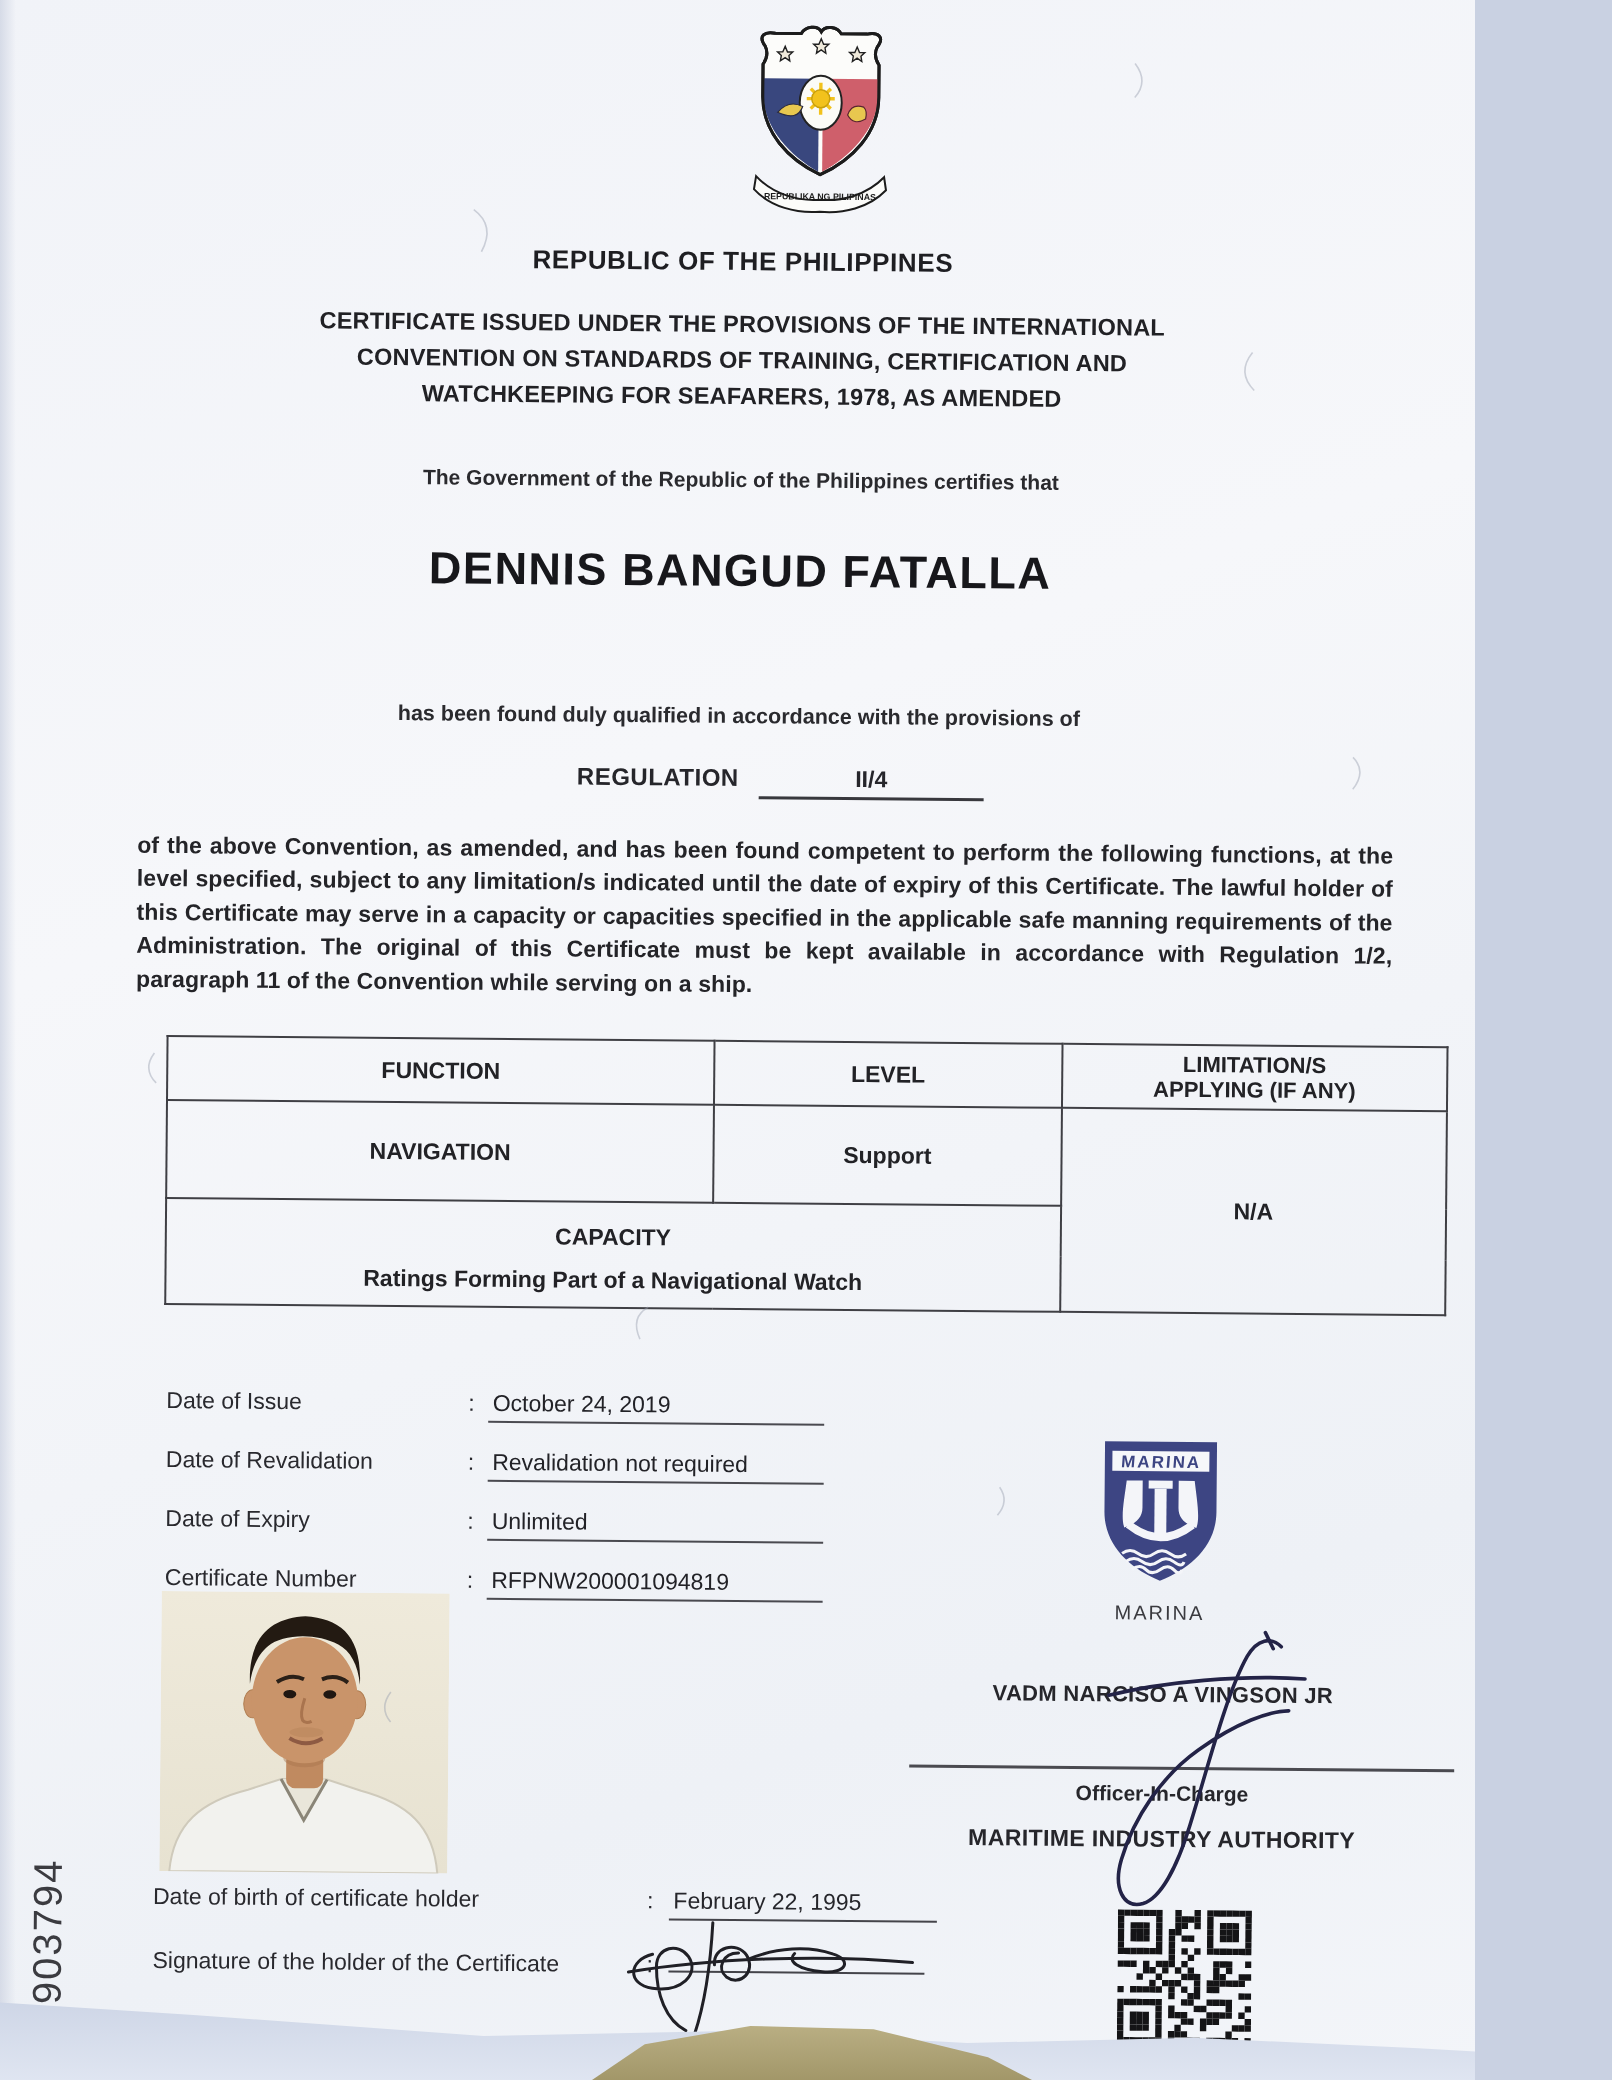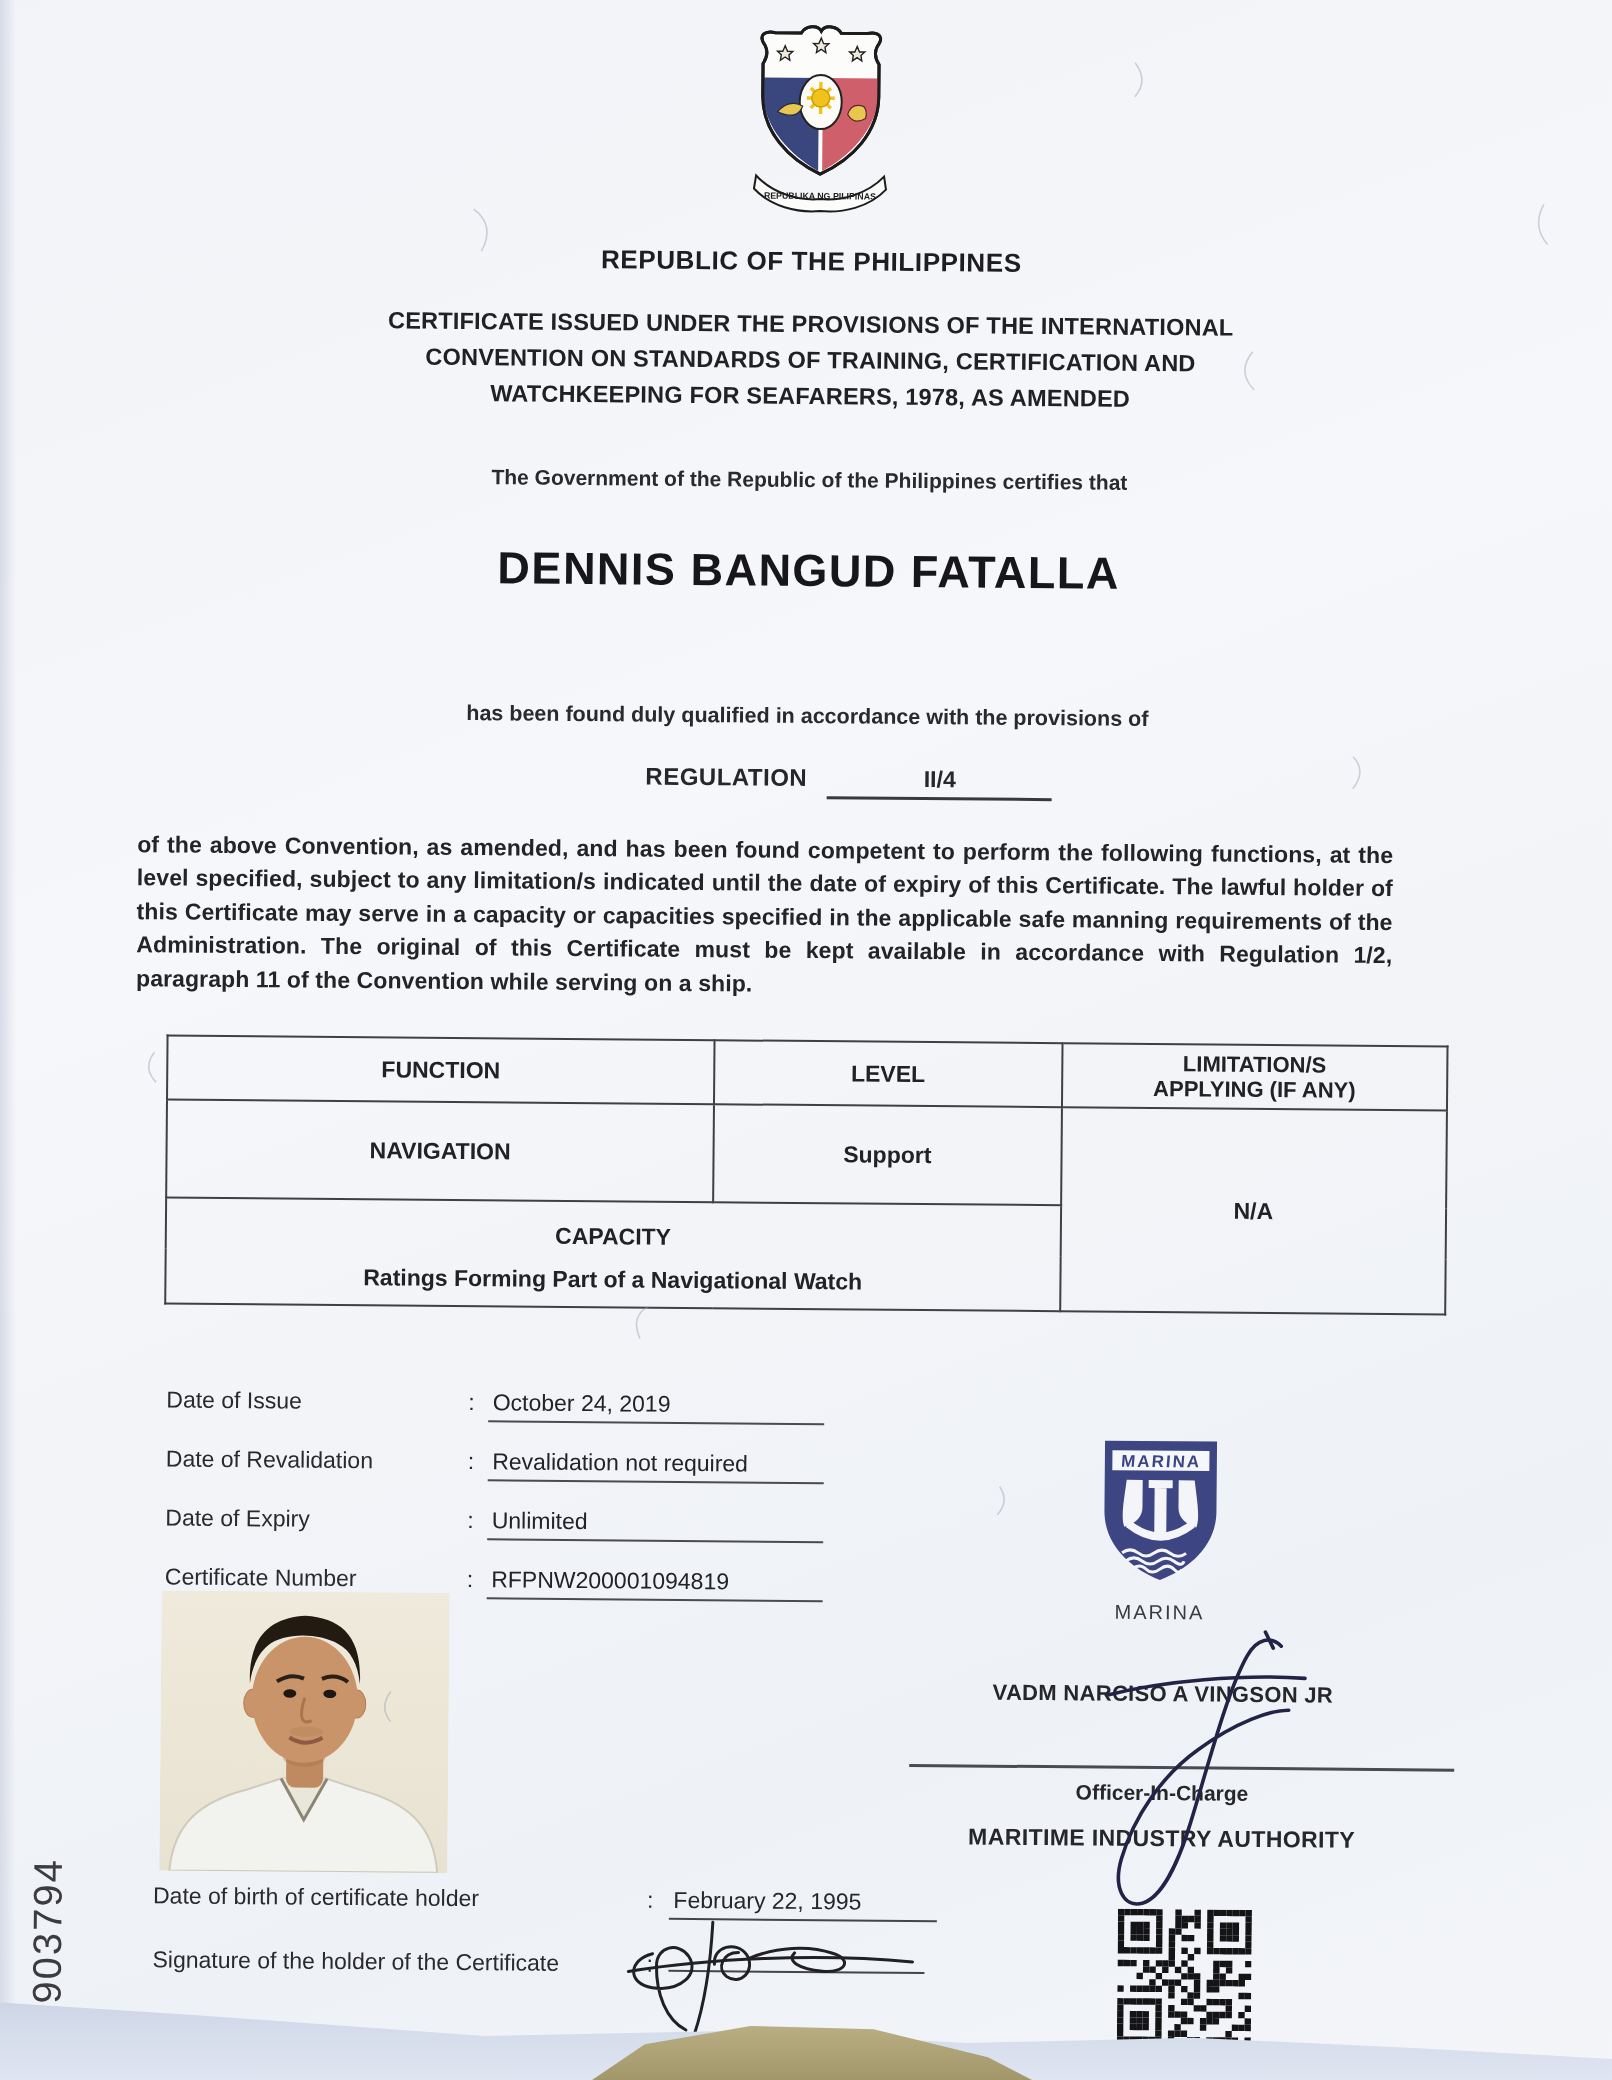--- a/index.html
+++ b/index.html
@@ -1,16 +1,16 @@
 <!DOCTYPE html>
 <html><head>
 <meta charset="utf-8">
 <style>
   html,body{margin:0;padding:0;background:#c9d1e2;}
-  .scan{position:relative;width:1612px;height:2080px;overflow:hidden;
+  .scan{position:relative;width:1475px;height:2080px;overflow:hidden;
     background:linear-gradient(160deg,#f1f3f8 0%,#f6f7fa 38%,#eef1f6 78%,#f3f5f9 100%);
     font-family:"Liberation Sans","DejaVu Sans",sans-serif;color:#26262b;}
   .scan::before{content:'';position:absolute;left:0;top:0;width:16px;height:100%;z-index:4;
     background:linear-gradient(90deg,#d6dbe7,rgba(214,219,231,0));}
   .content{position:absolute;inset:0;transform:rotate(.5deg);transform-origin:50% 42%;z-index:2;}
   .center{position:absolute;left:0;right:0;text-align:center;}
   .country{top:246px;font-size:26px;font-weight:bold;letter-spacing:.6px;color:#1e1e22;}
   .cert-title{top:306px;font-size:23.5px;font-weight:bold;line-height:36px;color:#212125;letter-spacing:.2px;}
   .gov-line{top:468px;font-size:21px;font-weight:bold;color:#2a2a2e;}
   .holder-name{top:545px;font-size:45px;font-weight:bold;letter-spacing:1.5px;color:#17171b;}

